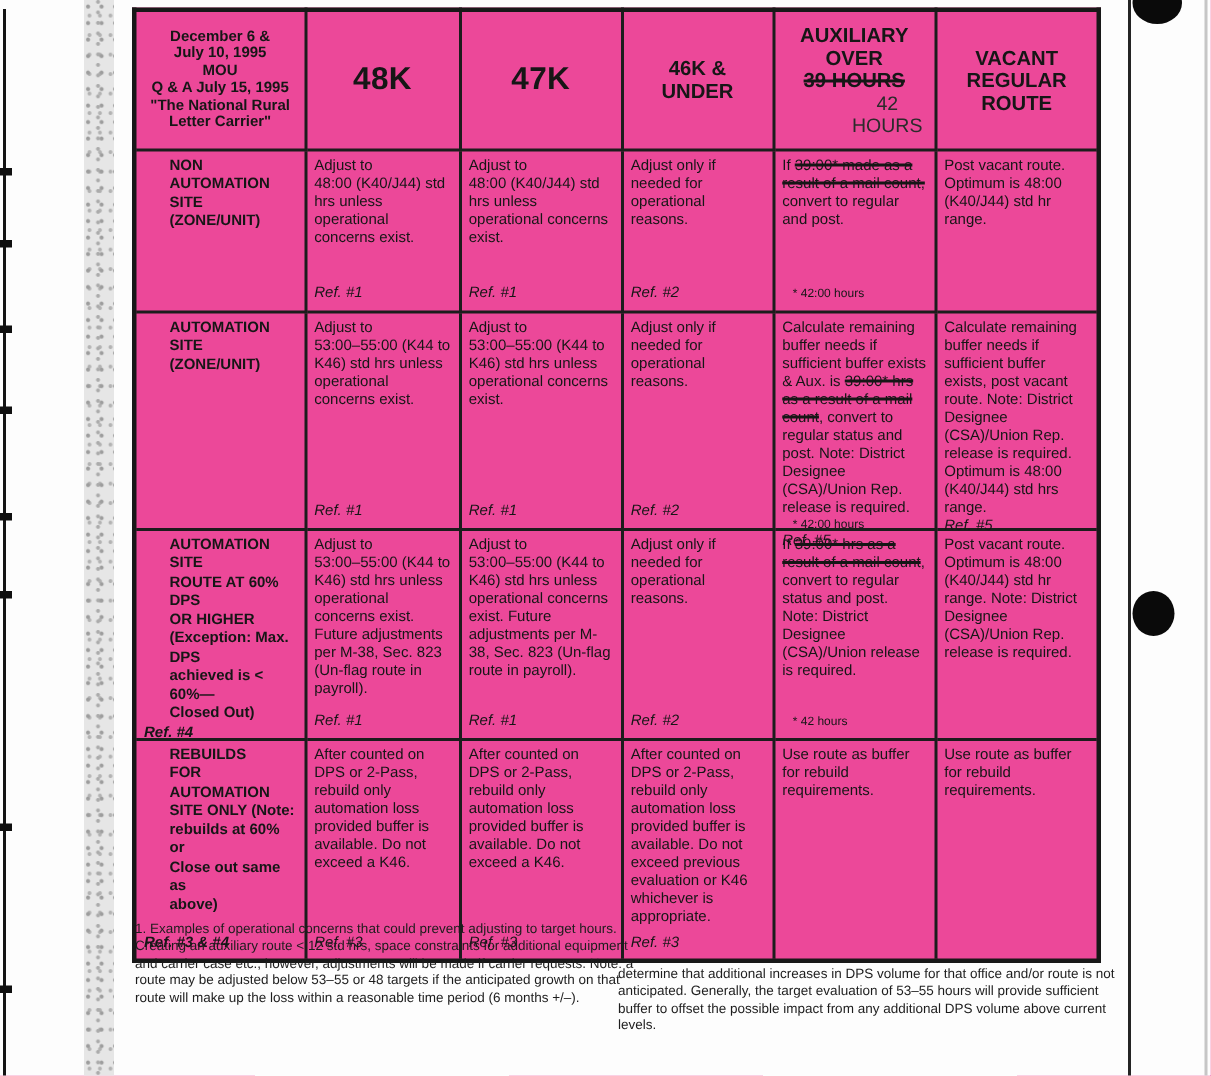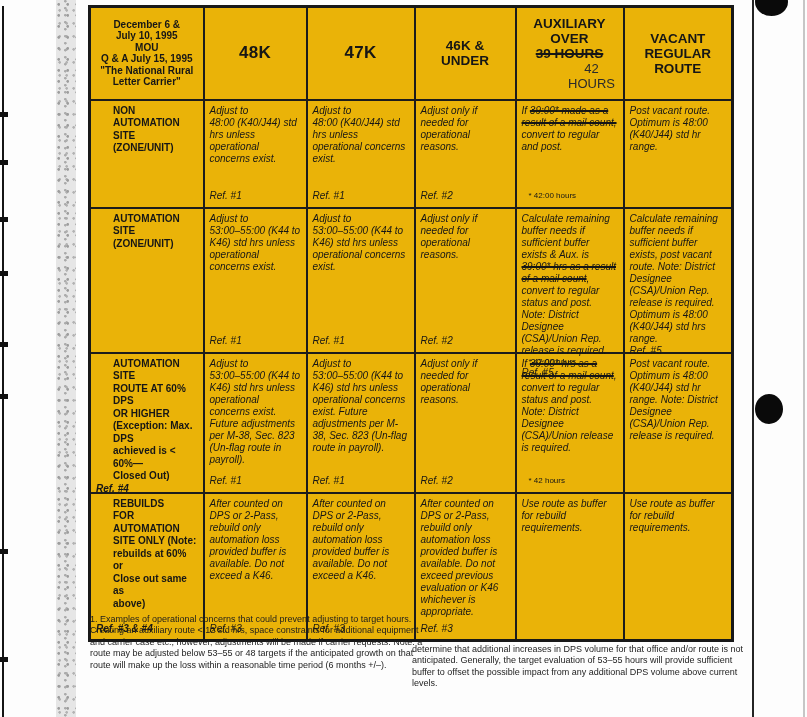--- a/index.html
+++ b/index.html
@@ -29,43 +29,43 @@
   .right-edge-line { position:absolute; left:803px; top:0; width:2px; height:717px; background:#c6c6c6; }
   .punch-dot { position:absolute; background:#0a0a0a; border-radius:50%; }
   .punch-dot.top { left:755px; top:-12px; width:33px; height:28px; }
   .punch-dot.mid { left:755px; top:394px; width:28px; height:30px; }
 
   
   table.doc {
     position:absolute; left:88px; top:5px;
     border-collapse:collapse; table-layout:fixed;
     border:3px solid #181818;
-    background:#eab308;
+    background:#ec4899;
   }
   table.doc td {
     border:2px solid #1c1c1c;
     vertical-align:top;
     padding:4px 5px;
     font-size:10px; line-height:12px;
   }
   tr.hd td { vertical-align:middle; text-align:center; padding:3px 2px; }
   .corner { font-weight:700; font-size:10px; line-height:11.5px; white-space:pre-line; }
-  .bigk   { font-weight:700; font-size:17px; letter-spacing:.3px; }
+  .bigk   { font-weight:700; font-size:21px; letter-spacing:.3px; }
   .colhead{ font-weight:700; font-size:13.5px; line-height:15px; white-space:pre-line; }
   .aux-struck { font-weight:700; font-size:13.5px; line-height:15px; text-decoration:line-through; text-decoration-thickness:2px; }
   .aux-revised { font-weight:400; font-size:13px; line-height:15px; color:#2b2b2b;padding-left:44px; }
 
   .cellflex { display:flex; flex-direction:column; justify-content:space-between; }
   tr.r1 .cellflex { height:97px; }
   tr.r2 .cellflex { height:134px; }
   tr.r3 .cellflex { height:129px; }
   tr.r4 .cellflex { height:137px; }
 
   .rh-text { font-weight:700; white-space:pre-line; line-height:12.5px;margin-left:17px; }
-  .body { white-space:pre-line;font-style:italic; }
+  .body { white-space:pre-line; }
   .struck { text-decoration:line-through; text-decoration-thickness:1.6px; }
   .fn  { font-size:8px; line-height:10px; padding-left:7px; }
   .ref { font-size:10px; min-height:1px;font-style:italic; }
   .rh-ref { font-weight:700; }
 
   
   .notes-col { position:absolute; font-size:9px; line-height:11.4px; color:#1d1d1d; }
   .notes-left  { left:90px;  top:614px; width:334px; }
   .notes-right { left:412px; top:644px; width:332px; }
   .notes-right p + p { margin-top:5px; }

